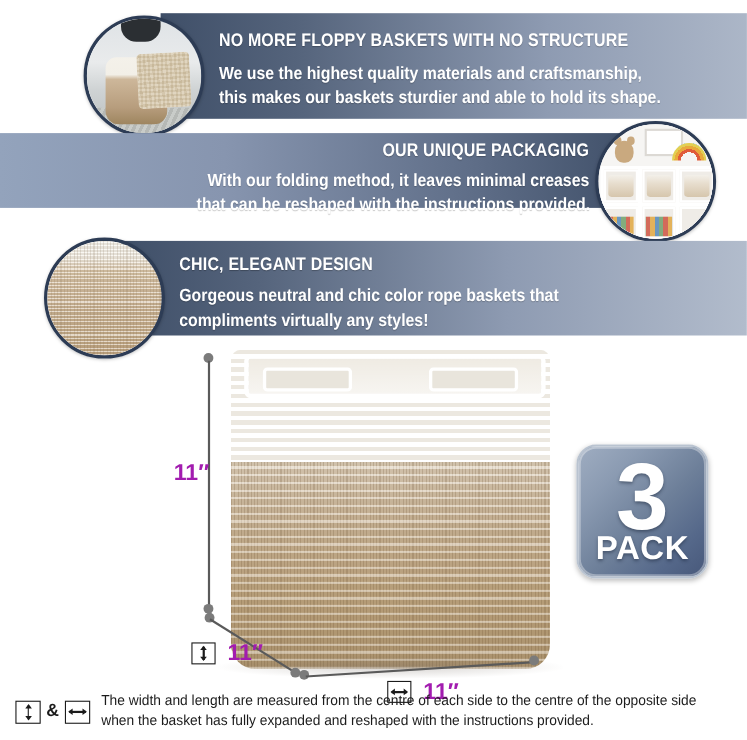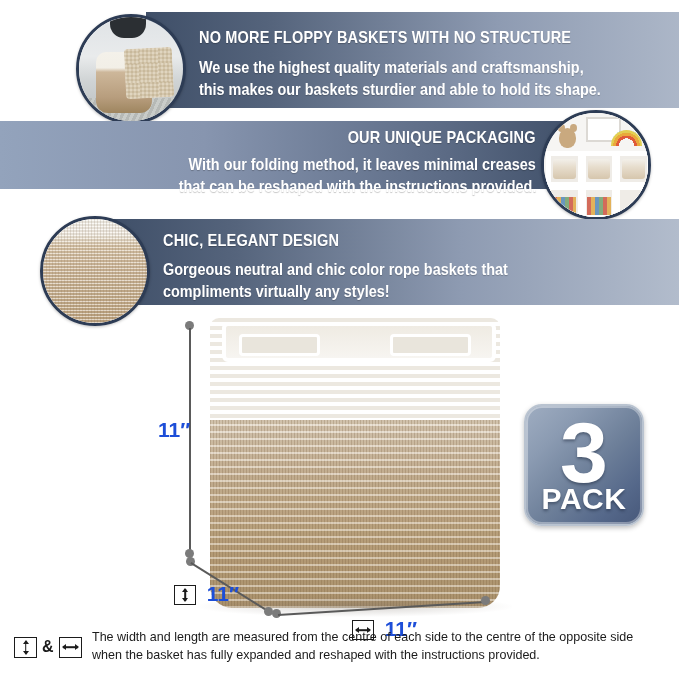--- a/index.html
+++ b/index.html
@@ -104,21 +104,21 @@
   .bk-handle{position:absolute;top:5.5%;width:26%;height:5.5%;
     background:#e9e5dc;border:3px solid #ffffff;border-radius:4px;}
   .bk-handle.l{left:10%;} .bk-handle.r{right:10%;}
   .bk-shadow{position:absolute;left:-4%;bottom:-3%;width:108%;height:7%;
     background:radial-gradient(ellipse at 50% 50%, rgba(120,110,100,.30) 0%, rgba(255,255,255,0) 72%);}
 
   
   .dot{position:absolute;width:9px;height:9px;border-radius:50%;background:#7b7b7b;}
   .mline{position:absolute;background:#5a5a5a;transform-origin:left center;height:1.5px;}
   .vline{position:absolute;width:1.5px;background:#5a5a5a;}
-  .dim-label{position:absolute;font-weight:bold;color:#1d4ed8;white-space:nowrap;}
+  .dim-label{position:absolute;font-weight:bold;color:#a21caf;white-space:nowrap;}
 
   .icon-box{display:inline-block;border:1.6px solid #1b1b1b;
     width:21px;height:19px;position:relative;vertical-align:middle;}
   .icon-box.small{width:20px;height:18px;}
   .arrow-v:before{content:"";position:absolute;left:50%;top:3px;bottom:3px;
     width:1.6px;background:#1b1b1b;transform:translateX(-50%);}
   .arrow-v:after{content:"";position:absolute;left:50%;top:2px;
     width:0;height:0;transform:translateX(-50%);
     border-left:3.6px solid transparent;border-right:3.6px solid transparent;
     border-bottom:4px solid #1b1b1b;

